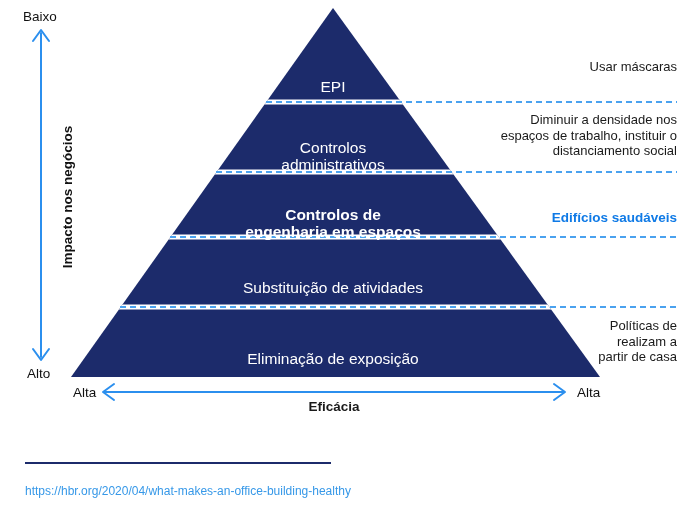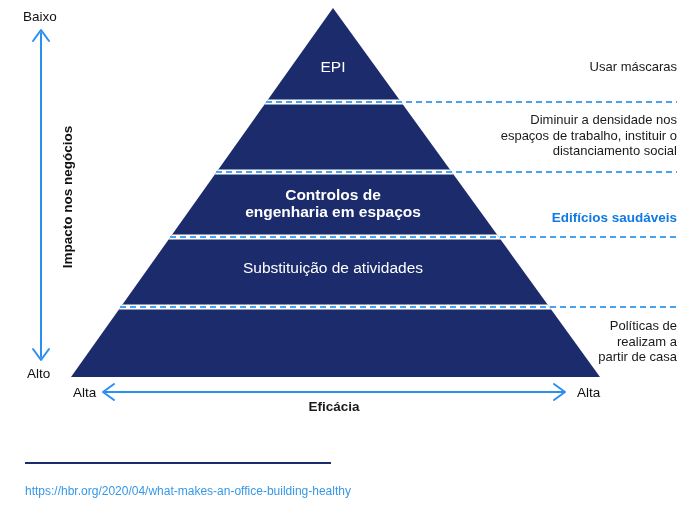--- a/index.html
+++ b/index.html
@@ -12,21 +12,21 @@
   
   .axis-label{font-size:13.5px;color:#111;white-space:nowrap;}
   .y-title{
     left:67px;top:197px;transform:translate(-50%,-50%) rotate(-90deg);
     font-weight:bold;font-size:13.5px;white-space:nowrap;color:#111;
   }
   .eficacia{left:334px;top:399px;transform:translateX(-50%);font-weight:bold;font-size:13.5px;}
   
   .lvl{
     left:333px;transform:translateX(-50%);text-align:center;color:#ffffff;
-    font-size:15.5px;line-height:16.5px;white-space:pre-line;
+    font-size:15.5px;line-height:16.5px;white-space:pre-line;margin-top:20px;
   }
   .lvl.bold{font-weight:bold;line-height:17px;}
   
   .ann{
     right:13px;text-align:right;font-size:13px;line-height:15.5px;
     color:#1a1a1a;white-space:pre-line;
   }
   .ann.accent{font-weight:bold;font-size:13.5px;}
   
   .divider{left:25px;top:462px;width:306px;height:2px;background:#1c2b6b;}
@@ -73,23 +73,26 @@
       <polyline points="114,384 103,392 114,400"></polyline>
       <polyline points="554,384 565,392 554,400"></polyline>
     </g>
   </svg>
 
   <div class="abs axis-label" style="left:23px;top:9px;">Baixo</div>
   <div class="abs y-title">Impacto nos negócios</div>
   <div class="abs axis-label" style="left:27px;top:366px;">Alto</div>
 
   <div class="abs lvl" style="top:59px;">EPI</div>
+  <div class="abs lvl" style="top:120px;">Controlos
+administrativos</div>
   <div class="abs lvl bold" style="top:186px;">Controlos de
 engenharia em espaços</div>
   <div class="abs lvl" style="top:260px;">Substituição de atividades</div>
+  <div class="abs lvl" style="top:331px;">Eliminação de exposição</div>
 
   <div class="abs ann" style="top:59px;">Usar máscaras</div>
   <div class="abs ann" style="top:112px;">Diminuir a densidade nos
 espaços de trabalho, instituir o
 distanciamento social</div>
   <div class="abs ann accent" style="top:210px;color:#0f7ae6;">Edifícios saudáveis</div>
   <div class="abs ann" style="top:318px;">Políticas de
 realizam a
 partir de casa</div>
 

